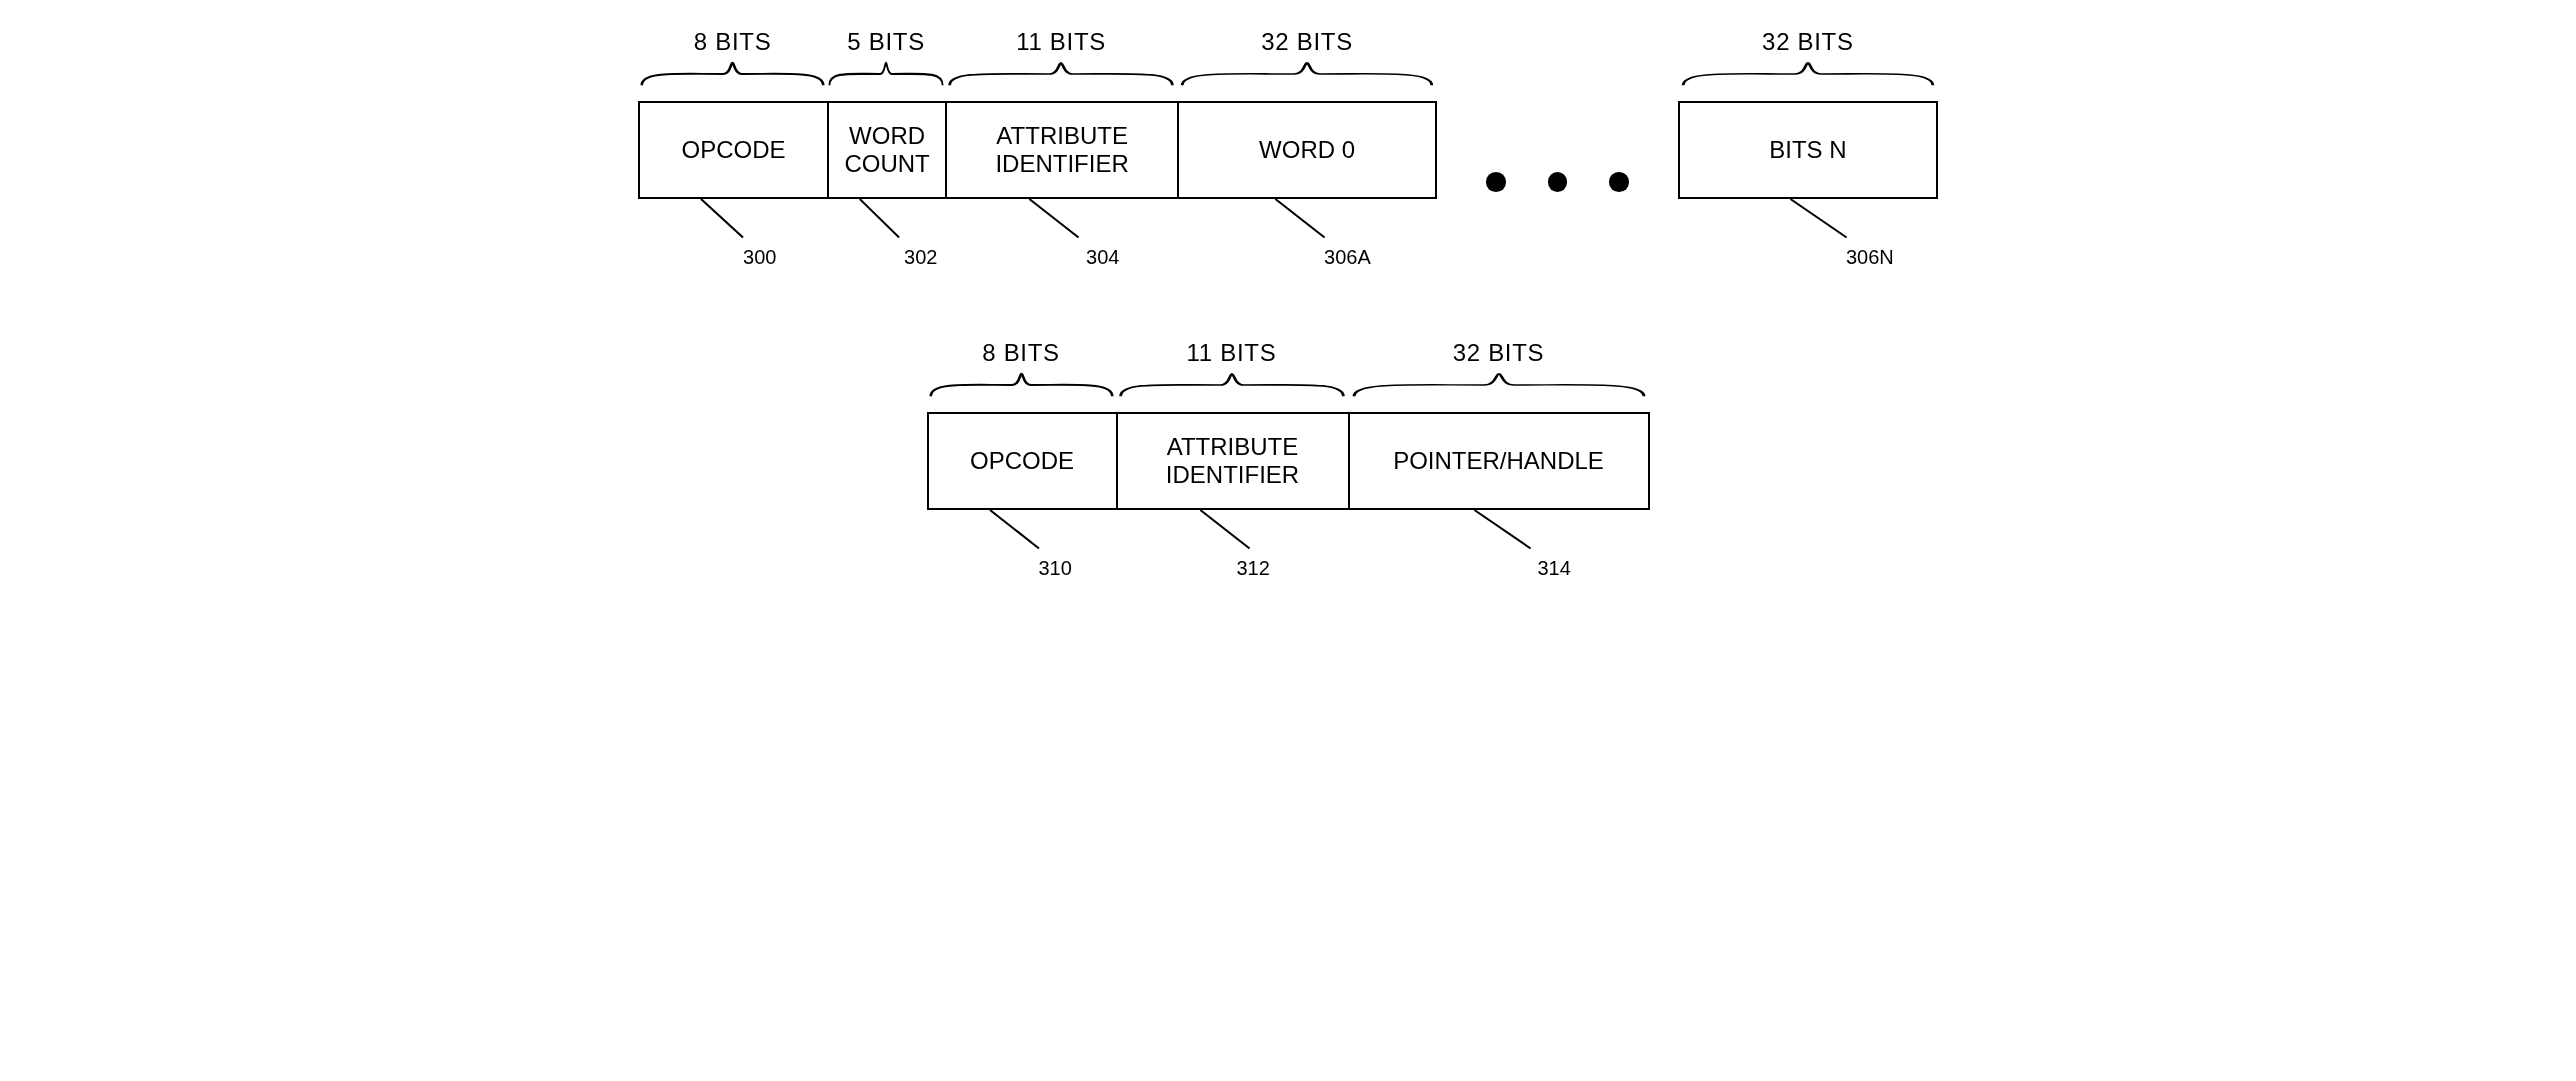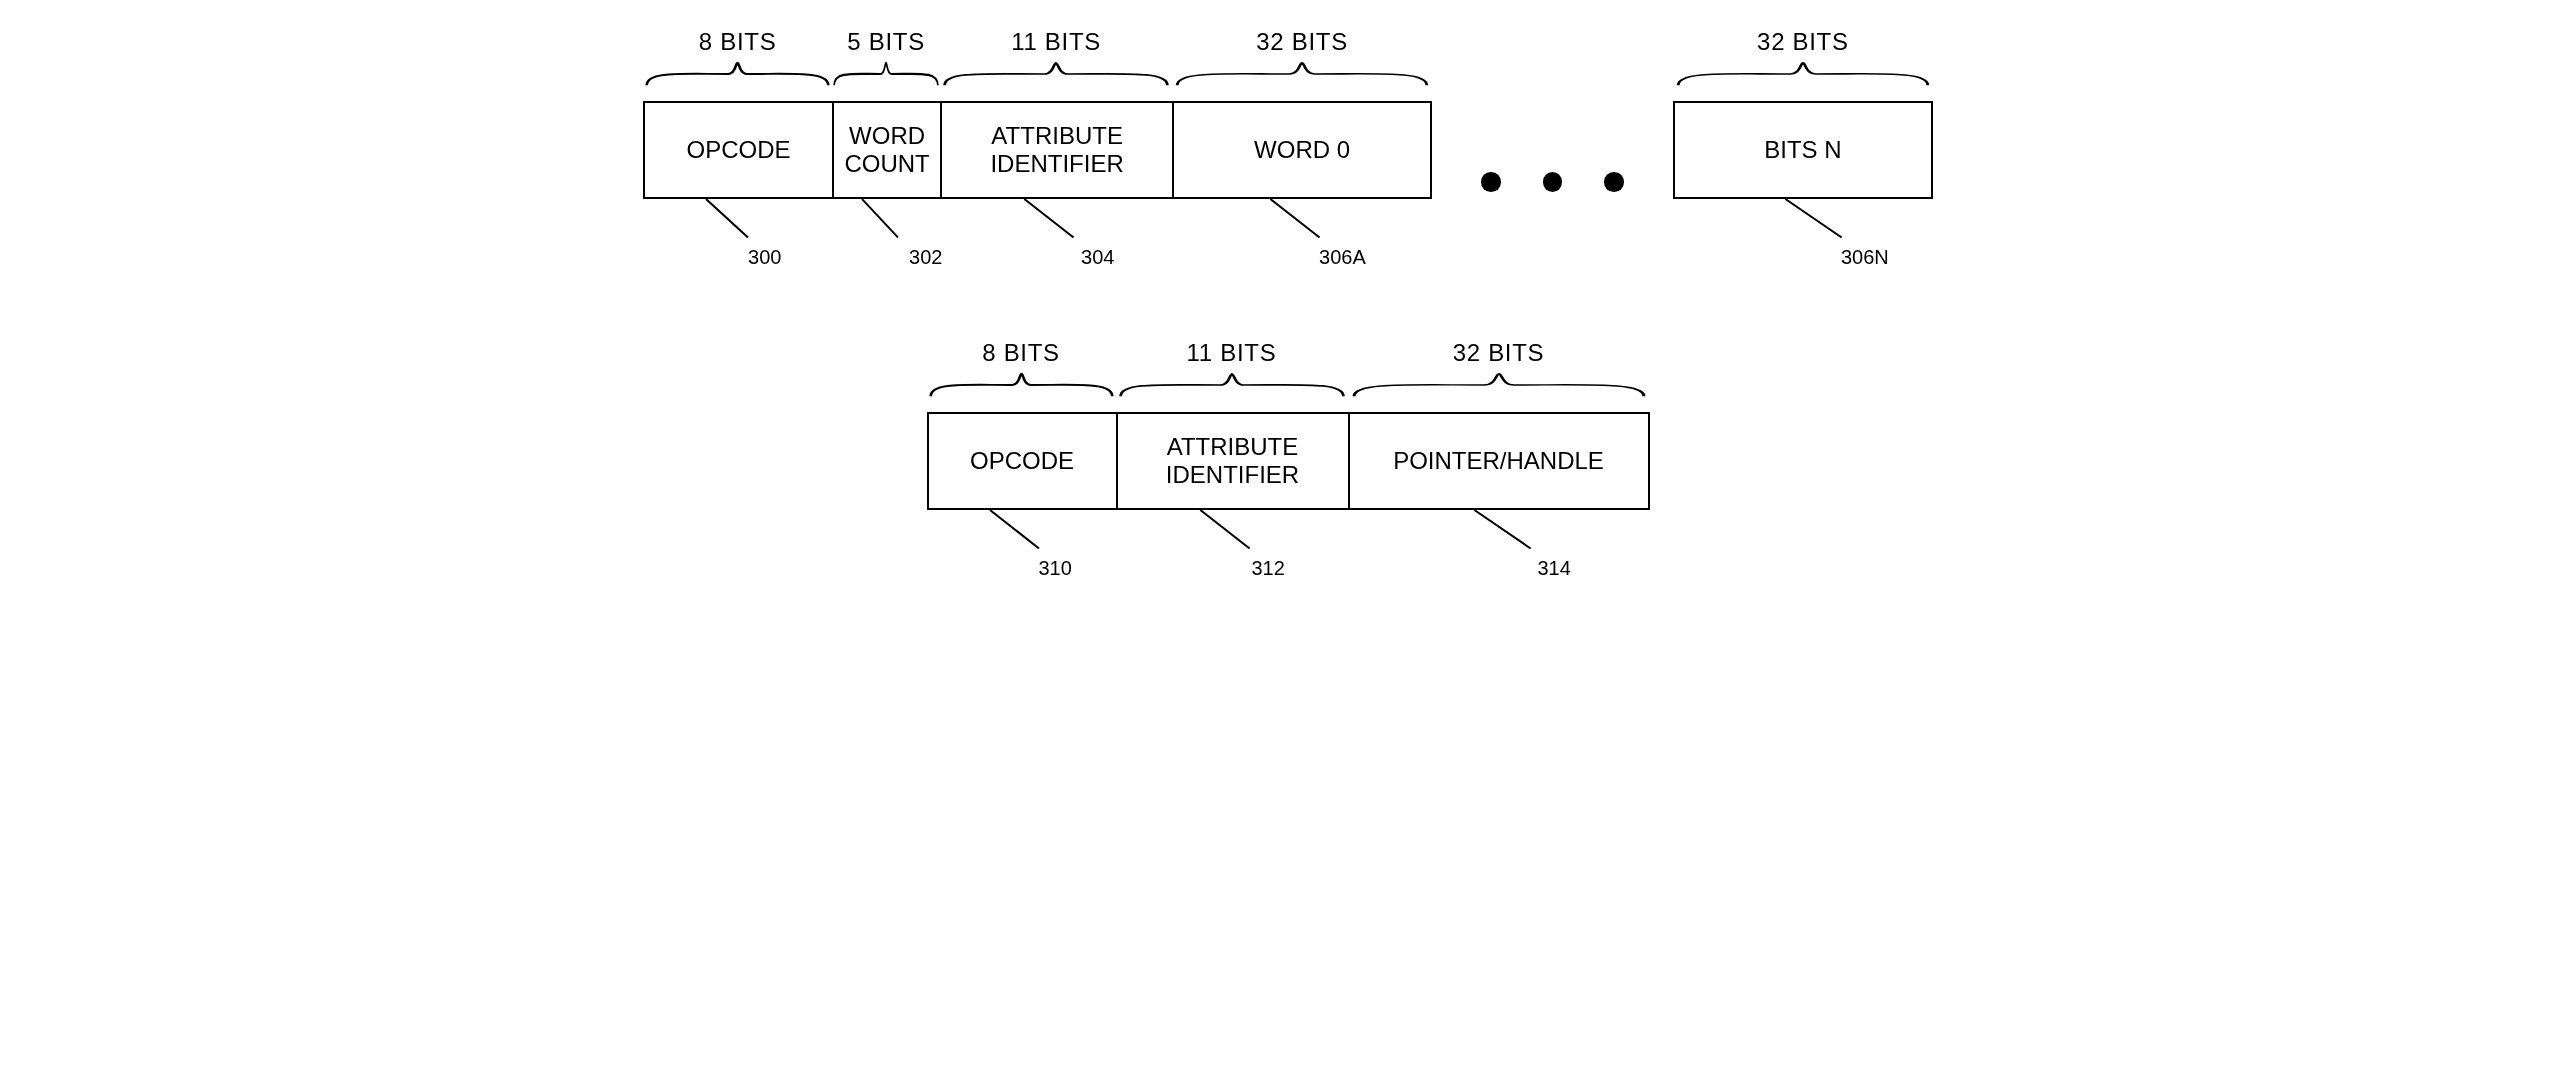--- a/index.html
+++ b/index.html
@@ -98,21 +98,21 @@
     </svg>
     <div class="cell" style="width:100%">OPCODE</div>
     <div class="ref-leader">
       <svg viewBox="0 0 270 80" preserveAspectRatio="none">
           <line x1="90" y1="0" x2="150" y2="55" stroke="#000" stroke-width="3"></line>
         </svg>
       <div class="ref-num" style="left:105px">300</div>
     </div>
   </div>
 
-  <div class="field-group adjacent" style="width:108px">
+  <div class="field-group adjacent" style="width:118px">
     <div class="bits-label">5 BITS</div>
     <svg class="brace" viewBox="0 0 100 20" preserveAspectRatio="none">
       <path d="M2,18 C2,8 20,10 45,10 C49,10 49,2 50,2 C51,2 51,10 55,10 C80,10 98,8 98,18" fill="none" stroke="#000" stroke-width="1.6"></path>
     </svg>
     <div class="cell" style="width:100%;white-space:pre-line">WORD
 COUNT</div>
     <div class="ref-leader">
       <svg viewBox="0 0 180 80" preserveAspectRatio="none">
           <line x1="50" y1="0" x2="110" y2="55" stroke="#000" stroke-width="3"></line>
         </svg>
@@ -191,21 +191,21 @@
     <div class="bits-label">11 BITS</div>
     <svg class="brace" viewBox="0 0 100 20" preserveAspectRatio="none">
       <path d="M2,18 C2,8 20,10 45,10 C49,10 49,2 50,2 C51,2 51,10 55,10 C80,10 98,8 98,18" fill="none" stroke="#000" stroke-width="1.2"></path>
     </svg>
     <div class="cell" style="width:100%;white-space:pre-line">ATTRIBUTE
 IDENTIFIER</div>
     <div class="ref-leader">
       <svg viewBox="0 0 330 80" preserveAspectRatio="none">
           <line x1="120" y1="0" x2="190" y2="55" stroke="#000" stroke-width="3"></line>
         </svg>
-      <div class="ref-num" style="left:136px">312</div>
+      <div class="ref-num" style="left:121px">312</div>
     </div>
   </div>
 
   <div class="field-group adjacent end-border" style="width:302px">
     <div class="bits-label">32 BITS</div>
     <svg class="brace" viewBox="0 0 100 20" preserveAspectRatio="none">
       <path d="M2,18 C2,8 20,10 45,10 C49,10 49,2 50,2 C51,2 51,10 55,10 C80,10 98,8 98,18" fill="none" stroke="#000" stroke-width="1.0"></path>
     </svg>
     <div class="cell" style="width:100%">POINTER/HANDLE</div>
     <div class="ref-leader">

